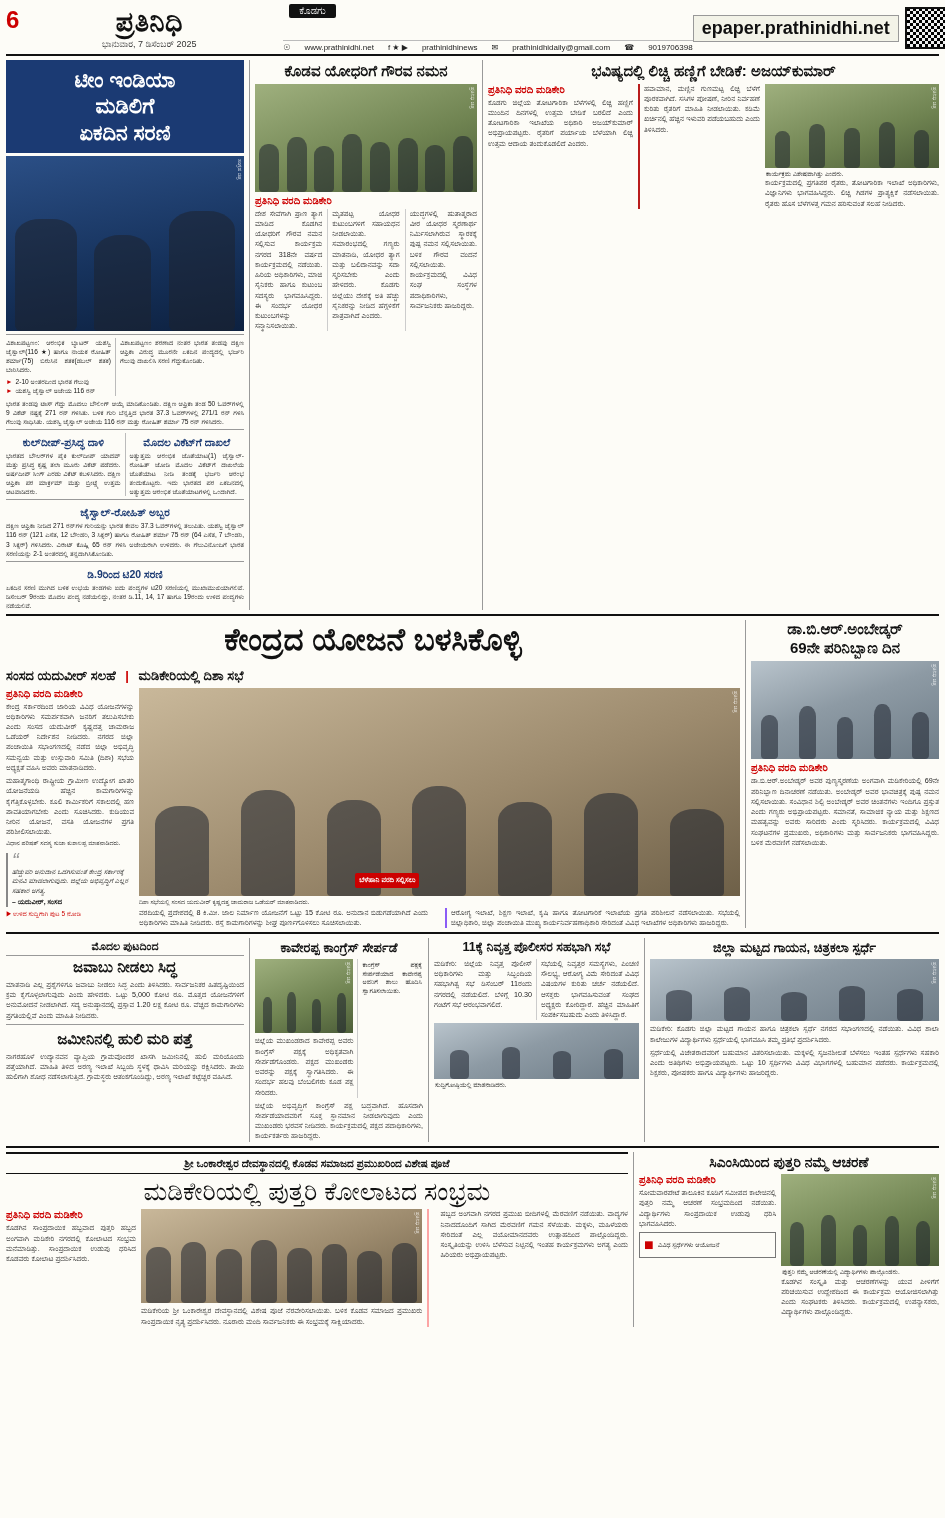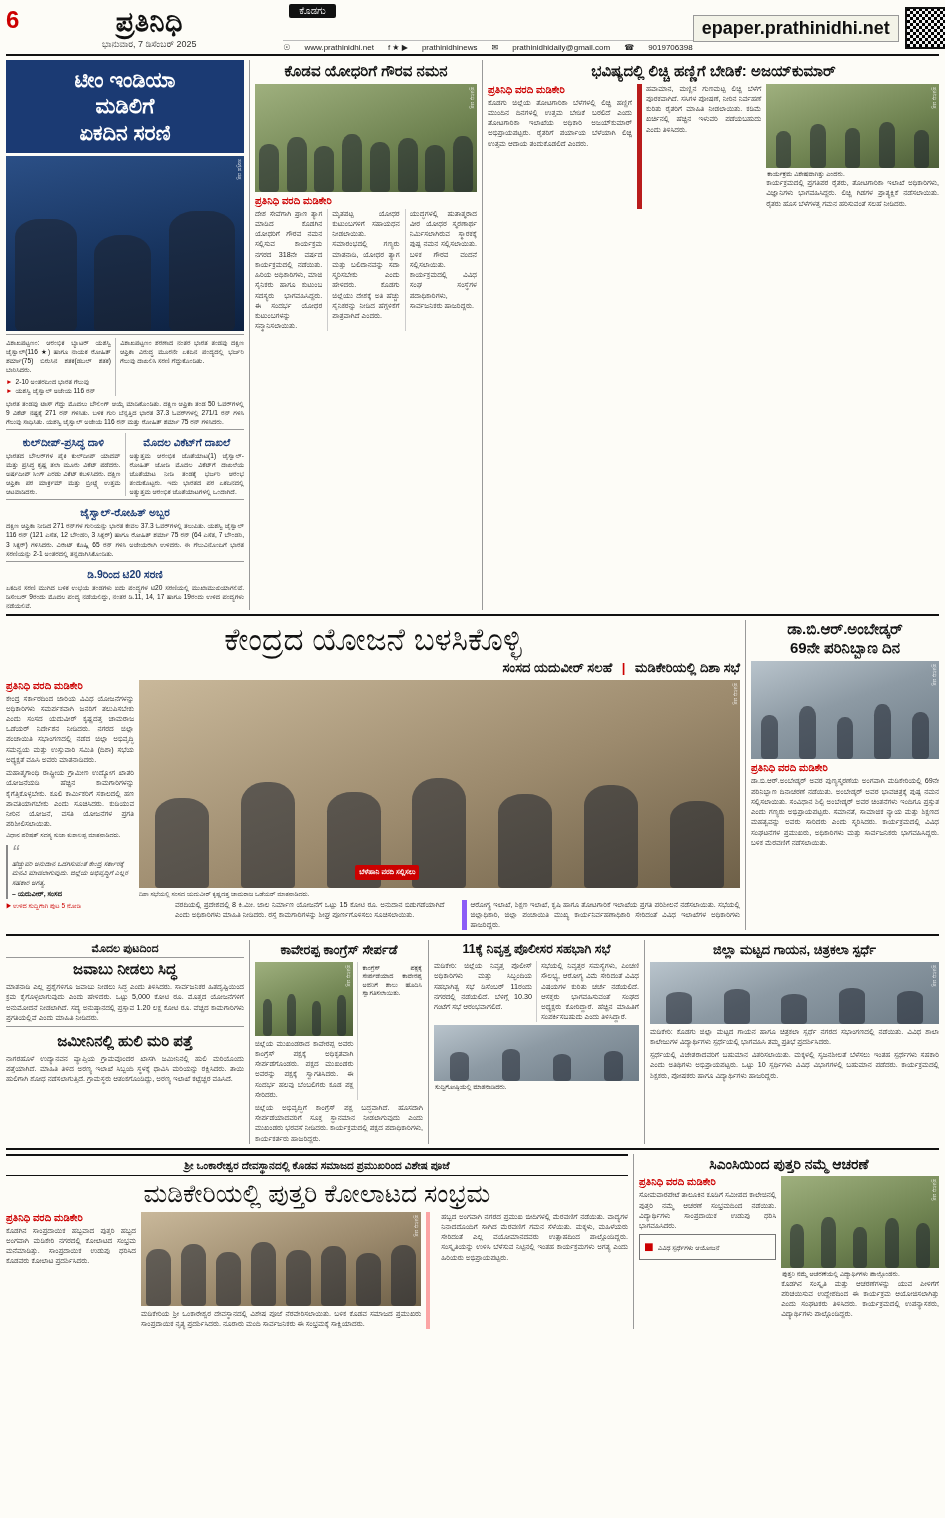--- a/index.html
+++ b/index.html
@@ -98,27 +98,27 @@
 
   h2.headline {
     font-size: 15px;
     font-weight: bold;
     margin: 2px 0 3px;
     line-height: 1.25;
     color: #111;
   }
   h1.mega {
     font-size: 31px;
-    font-weight: normal;
+    font-weight: bold;
     text-align: center;
-    margin: 2px 0 2px;
+    margin: 2px 0 10px;
     line-height: 1.15;
   }
   .sub-deck {
-    text-align: right;
+    text-align: left;
     font-size: 13px;
     font-weight: bold;
     color: #111;
     margin-bottom: 4px;
   }
   .sub-deck .sep { color: #c00; padding: 0 6px; }
   .byline {
     font-size: 10px;
     color: #c00;
     font-weight: bold;
@@ -334,21 +334,21 @@
 
     <div class="vline"></div>
 
     <div class="col" style="flex:1;align-items:center;">
       <h2 class="headline" style="text-align:center;">ಭವಿಷ್ಯದಲ್ಲಿ ಲಿಚ್ಚಿ ಹಣ್ಣಿಗೆ ಬೇಡಿಕೆ: ಅಜಯ್‌ಕುಮಾರ್</h2>
       <div style="display:flex;gap:5px;">
         <div style="flex:1.25;">
           <div class="byline">ಪ್ರತಿನಿಧಿ ವರದಿ ಮಡಿಕೇರಿ</div>
           <div class="body-text">ಕೊಡಗು ಜಿಲ್ಲೆಯ ತೋಟಗಾರಿಕಾ ಬೆಳೆಗಳಲ್ಲಿ ಲಿಚ್ಚಿ ಹಣ್ಣಿಗೆ ಮುಂದಿನ ದಿನಗಳಲ್ಲಿ ಉತ್ತಮ ಬೇಡಿಕೆ ಬರಲಿದೆ ಎಂದು ತೋಟಗಾರಿಕಾ ಇಲಾಖೆಯ ಅಧಿಕಾರಿ ಅಜಯ್‌ಕುಮಾರ್ ಅಭಿಪ್ರಾಯಪಟ್ಟರು. ರೈತರಿಗೆ ಪರ್ಯಾಯ ಬೆಳೆಯಾಗಿ ಲಿಚ್ಚಿ ಉತ್ತಮ ಆದಾಯ ತಂದುಕೊಡಲಿದೆ ಎಂದರು.</div>
         </div>
-        <div style="flex:1;border-left:5px solid #b91c1c;padding-left:4px;">
+        <div style="flex:1;border-left:2px solid #b91c1c;padding-left:4px;">
           <div class="body-text">ಹವಾಮಾನ, ಮಣ್ಣಿನ ಗುಣಮಟ್ಟ ಲಿಚ್ಚಿ ಬೆಳೆಗೆ ಪೂರಕವಾಗಿದೆ. ಸಸಿಗಳ ಪೋಷಣೆ, ನೀರಿನ ನಿರ್ವಹಣೆ ಕುರಿತು ರೈತರಿಗೆ ಮಾಹಿತಿ ನೀಡಲಾಯಿತು. ಕಡಿಮೆ ಖರ್ಚಿನಲ್ಲಿ ಹೆಚ್ಚಿನ ಇಳುವರಿ ಪಡೆಯಬಹುದು ಎಂದು ತಿಳಿಸಿದರು.</div>
         </div>
         <div style="flex:1.5;">
           <div class="photo green" style="height:84px;">
             <div class="credit">ಪ್ರತಿನಿಧಿ ಚಿತ್ರ</div>
             <div class="figure-row">
               <div class="fig" style="height:70%"></div>
                 <div class="fig" style="height:84%"></div>
               <div class="fig" style="height:76%"></div>
                 <div class="fig" style="height:88%"></div>
@@ -396,23 +396,23 @@
                 <div class="fig" style="height:92%"></div>
               <div class="fig" style="height:84%"></div>
                 <div class="fig" style="height:96%"></div>
               <div class="fig" style="height:82%"></div>
                 <div class="fig" style="height:90%"></div>
               <div class="fig" style="height:76%"></div>
             </div>
             <div class="redbox" style="position:absolute;left:36%;bottom:8px;width:64px;border-radius:2px;">ಬೆಳೆಹಾನಿ ವರದಿ ಸಲ್ಲಿಸಲು</div>
           </div>
           <div class="cap-strip">ದಿಶಾ ಸಭೆಯಲ್ಲಿ ಸಂಸದ ಯದುವೀರ್ ಕೃಷ್ಣದತ್ತ ಚಾಮರಾಜ ಒಡೆಯರ್ ಮಾತನಾಡಿದರು.</div>
-          <div style="display:flex;gap:17px;margin-left:36px;">
+          <div style="display:flex;gap:17px;">
             <div class="body-text" style="flex:1;">ವರದಿಯಲ್ಲಿ ಪ್ರದೇಶದಲ್ಲಿ 8 ಕಿ.ಮೀ. ಜಾಲ ನಿರ್ಮಾಣ ಯೋಜನೆಗೆ ಒಟ್ಟು 15 ಕೋಟಿ ರೂ. ಅನುದಾನ ಬಿಡುಗಡೆಯಾಗಿದೆ ಎಂದು ಅಧಿಕಾರಿಗಳು ಮಾಹಿತಿ ನೀಡಿದರು. ರಸ್ತೆ ಕಾಮಗಾರಿಗಳನ್ನು ಶೀಘ್ರ ಪೂರ್ಣಗೊಳಿಸಲು ಸೂಚಿಸಲಾಯಿತು.</div>
-            <div class="body-text" style="flex:1;border-left:5px solid #8b5cf6;padding-left:4px;">ಆರೋಗ್ಯ ಇಲಾಖೆ, ಶಿಕ್ಷಣ ಇಲಾಖೆ, ಕೃಷಿ ಹಾಗೂ ತೋಟಗಾರಿಕೆ ಇಲಾಖೆಯ ಪ್ರಗತಿ ಪರಿಶೀಲನೆ ನಡೆಸಲಾಯಿತು. ಸಭೆಯಲ್ಲಿ ಜಿಲ್ಲಾಧಿಕಾರಿ, ಜಿಲ್ಲಾ ಪಂಚಾಯಿತಿ ಮುಖ್ಯ ಕಾರ್ಯನಿರ್ವಹಣಾಧಿಕಾರಿ ಸೇರಿದಂತೆ ವಿವಿಧ ಇಲಾಖೆಗಳ ಅಧಿಕಾರಿಗಳು ಹಾಜರಿದ್ದರು.</div>
+            <div class="body-text" style="flex:1;border-left:2px solid #8b5cf6;padding-left:4px;">ಆರೋಗ್ಯ ಇಲಾಖೆ, ಶಿಕ್ಷಣ ಇಲಾಖೆ, ಕೃಷಿ ಹಾಗೂ ತೋಟಗಾರಿಕೆ ಇಲಾಖೆಯ ಪ್ರಗತಿ ಪರಿಶೀಲನೆ ನಡೆಸಲಾಯಿತು. ಸಭೆಯಲ್ಲಿ ಜಿಲ್ಲಾಧಿಕಾರಿ, ಜಿಲ್ಲಾ ಪಂಚಾಯಿತಿ ಮುಖ್ಯ ಕಾರ್ಯನಿರ್ವಹಣಾಧಿಕಾರಿ ಸೇರಿದಂತೆ ವಿವಿಧ ಇಲಾಖೆಗಳ ಅಧಿಕಾರಿಗಳು ಹಾಜರಿದ್ದರು.</div>
           </div>
         </div>
       </div>
     </div>
 
     <div class="vline"></div>
 
     <div class="col" style="width:188px;">
       <div style="text-align:center;">
         <h2 class="headline" style="margin:0;">ಡಾ.ಬಿ.ಆರ್.ಅಂಬೇಡ್ಕರ್</h2>
@@ -528,21 +528,21 @@
               <div class="fig" style="height:82%"></div>
                 <div class="fig" style="height:96%"></div>
               <div class="fig" style="height:84%"></div>
                 <div class="fig" style="height:90%"></div>
               <div class="fig" style="height:80%"></div>
                 <div class="fig" style="height:92%"></div>
             </div>
           </div>
           <div class="body-text" style="margin-top:3px;">ಮಡಿಕೇರಿಯ ಶ್ರೀ ಒಂಕಾರೇಶ್ವರ ದೇವಸ್ಥಾನದಲ್ಲಿ ವಿಶೇಷ ಪೂಜೆ ನೆರವೇರಿಸಲಾಯಿತು. ಬಳಿಕ ಕೊಡವ ಸಮಾಜದ ಪ್ರಮುಖರು ಸಾಂಪ್ರದಾಯಿಕ ನೃತ್ಯ ಪ್ರದರ್ಶಿಸಿದರು. ನೂರಾರು ಮಂದಿ ಸಾರ್ವಜನಿಕರು ಈ ಸಂಭ್ರಮಕ್ಕೆ ಸಾಕ್ಷಿಯಾದರು.</div>
         </div>
-        <div style="flex:1;border-left:4px solid #fca5a5;padding-left:11px;">
+        <div style="flex:1;border-left:2px solid #fca5a5;padding-left:11px;">
           <div class="body-text">ಹಬ್ಬದ ಅಂಗವಾಗಿ ನಗರದ ಪ್ರಮುಖ ಬೀದಿಗಳಲ್ಲಿ ಮೆರವಣಿಗೆ ನಡೆಯಿತು. ವಾದ್ಯಗಳ ನಿನಾದದೊಂದಿಗೆ ಸಾಗಿದ ಮೆರವಣಿಗೆ ಗಮನ ಸೆಳೆಯಿತು. ಮಕ್ಕಳು, ಮಹಿಳೆಯರು ಸೇರಿದಂತೆ ಎಲ್ಲ ವಯೋಮಾನದವರು ಉತ್ಸಾಹದಿಂದ ಪಾಲ್ಗೊಂಡಿದ್ದರು. ಸಂಸ್ಕೃತಿಯನ್ನು ಉಳಿಸಿ ಬೆಳೆಸುವ ನಿಟ್ಟಿನಲ್ಲಿ ಇಂತಹ ಕಾರ್ಯಕ್ರಮಗಳು ಅಗತ್ಯ ಎಂದು ಹಿರಿಯರು ಅಭಿಪ್ರಾಯಪಟ್ಟರು.</div>
         </div>
       </div>
     </div>
 
     <div class="vline"></div>
 
     <div class="col" style="width:300px;">
       <h2 class="headline" style="text-align:center;font-size:14px;">ಸಿಎಂಸಿಯಿಂದ ಪುತ್ತರಿ ನಮ್ಮೆ ಆಚರಣೆ</h2>
       <div style="display:flex;gap:5px;">

